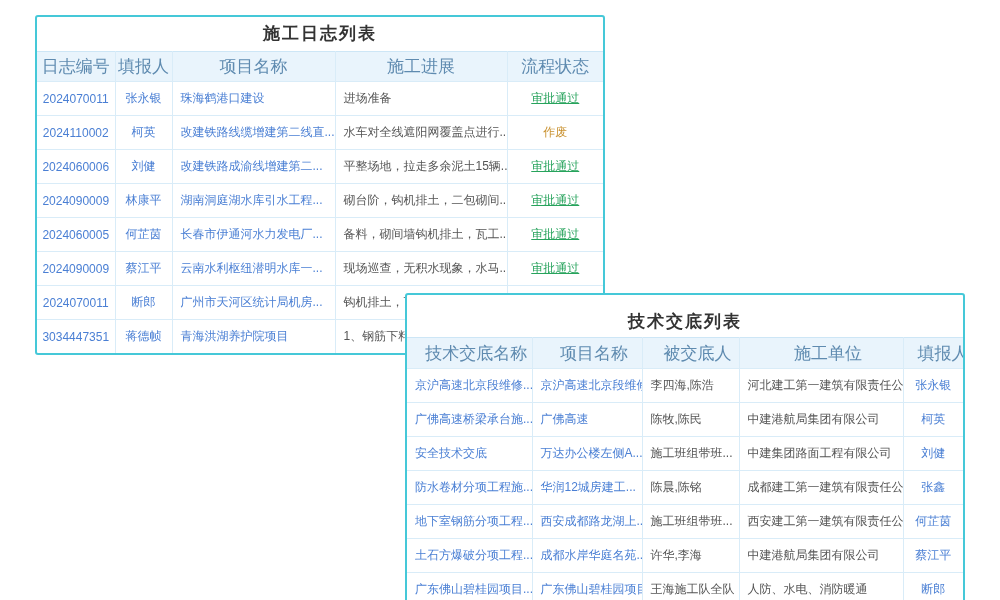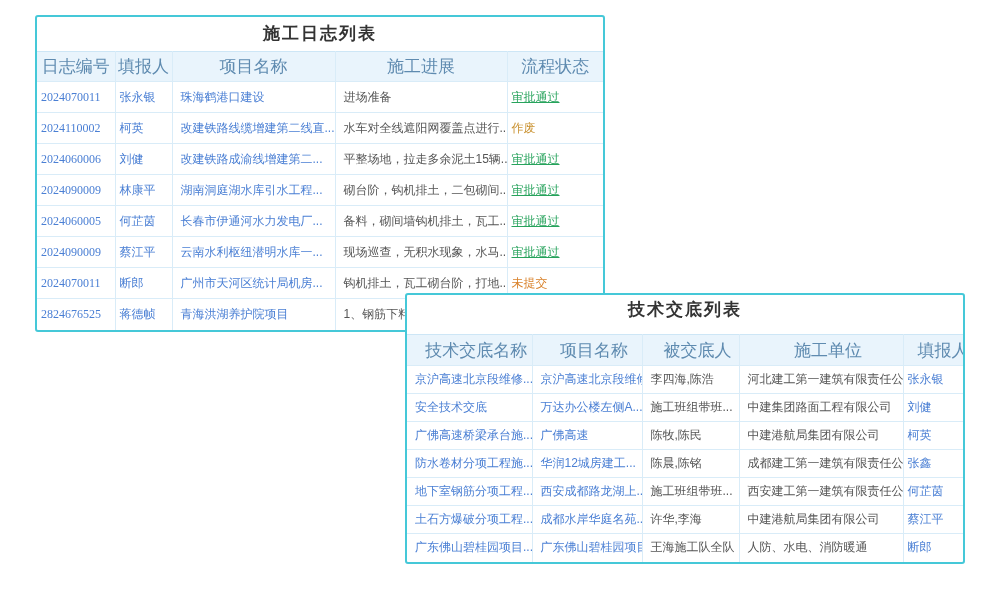--- a/index.html
+++ b/index.html
@@ -20,21 +20,21 @@
   #tech-panel { left:405px; top:293px; width:560px; z-index:2; }
 
   .panel-title {
     text-align:center;
     font-weight:bold;
     font-size:17px;
     color:#333333;
     letter-spacing:2px;
   }
   #log-panel  .panel-title { height:34px; line-height:34px; }
-  #tech-panel .panel-title { height:39px; line-height:30px; }
+  #tech-panel .panel-title { height:30px; line-height:30px;margin-top:12px; }
 
   table { border-collapse:collapse; table-layout:fixed; width:100%; }
   th {
     background:var(--header-bg,#e9f4fc);
     color:var(--header-text,#5f8bb0);
     font-weight:normal;
     font-size:17px;
     text-align:center;
     white-space:nowrap;
     overflow:hidden;
@@ -51,21 +51,21 @@
   #log-panel td  { height:31px; }
   #tech-panel td { height:28px; }
   th, td { border:1px solid #d9ecf8; }
   tr > *:first-child { border-left:none; }
   tr > *:last-child  { border-right:none; }
   thead tr > * { border-top:1px solid #cde6f6; }
   tbody tr:last-child > * { border-bottom:none; }
 
   .c-blue { color:var(--link-blue,#4a7fd4); }
   .c-dark { color:#555555; }
-  .t-center { text-align:left; padding:0 4px;font-family:Liberation Serif, serif; }
+  .t-center { text-align:center; padding:8px 4px; }
   .st-approved    { color:var(--approved-green,#27a35c); text-decoration:underline; }
   .st-void        { color:var(--void-orange,#c9912f);margin-top:32px; }
   .st-unsubmitted { color:var(--unsubmitted-orange,#d9822b); }
   .st-hidden      { }
 </style>
 </head>
 <body>
 
 <div class="panel" id="log-panel">
   <div class="panel-title">施工日志列表</div>
@@ -130,21 +130,21 @@
           <td class="t-center st-approved">审批通过</td>
         </tr>
         <tr>
           <td class="c-blue t-center">2024070011</td>
           <td class="c-blue t-center">断郎</td>
           <td class="c-blue">广州市天河区统计局机房...</td>
           <td class="c-dark">钩机排土，瓦工砌台阶，打地...</td>
           <td class="t-center st-unsubmitted">未提交</td>
         </tr>
         <tr>
-          <td class="c-blue t-center">2824676525</td>
+          <td class="c-blue t-center">3034447351</td>
           <td class="c-blue t-center">蒋德帧</td>
           <td class="c-blue">青海洪湖养护院项目</td>
           <td class="c-dark">1、钢筋下料;...</td>
           <td class="t-center st-hidden"></td>
         </tr>
       </tbody>
   </table>
 </div>
 
 <div class="panel" id="tech-panel">
@@ -168,34 +168,34 @@
     </thead>
     <tbody id="tech-tbody">
         <tr>
           <td class="c-blue">京沪高速北京段维修...</td>
           <td class="c-blue">京沪高速北京段维修</td>
           <td class="c-dark">李四海,陈浩</td>
           <td class="c-dark">河北建工第一建筑有限责任公司</td>
           <td class="c-blue t-center">张永银</td>
         </tr>
         <tr>
+          <td class="c-blue">广佛高速桥梁承台施...</td>
+          <td class="c-blue">广佛高速</td>
+          <td class="c-dark">陈牧,陈民</td>
+          <td class="c-dark">中建港航局集团有限公司</td>
+          <td class="c-blue t-center">柯英</td>
+        </tr>
+        <tr>
           <td class="c-blue">安全技术交底</td>
           <td class="c-blue">万达办公楼左侧A...</td>
           <td class="c-dark">施工班组带班...</td>
           <td class="c-dark">中建集团路面工程有限公司</td>
           <td class="c-blue t-center">刘健</td>
         </tr>
         <tr>
-          <td class="c-blue">广佛高速桥梁承台施...</td>
-          <td class="c-blue">广佛高速</td>
-          <td class="c-dark">陈牧,陈民</td>
-          <td class="c-dark">中建港航局集团有限公司</td>
-          <td class="c-blue t-center">柯英</td>
-        </tr>
-        <tr>
           <td class="c-blue">防水卷材分项工程施...</td>
           <td class="c-blue">华润12城房建工...</td>
           <td class="c-dark">陈晨,陈铭</td>
           <td class="c-dark">成都建工第一建筑有限责任公司</td>
           <td class="c-blue t-center">张鑫</td>
         </tr>
         <tr>
           <td class="c-blue">地下室钢筋分项工程...</td>
           <td class="c-blue">西安成都路龙湖上...</td>
           <td class="c-dark">施工班组带班...</td>

